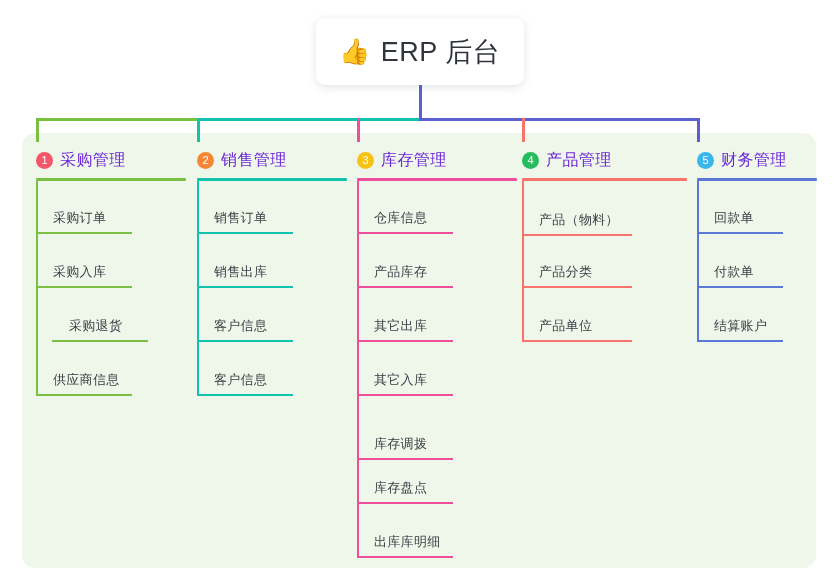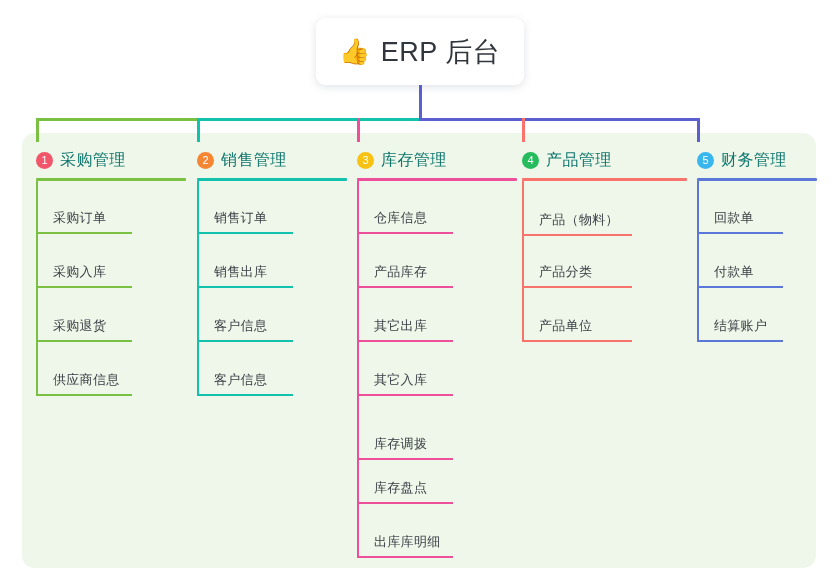--- a/index.html
+++ b/index.html
@@ -84,21 +84,21 @@
     border-radius: 50%;
     color: #ffffff;
     font-size: 11px;
     line-height: 17px;
     text-align: center;
     font-weight: normal;
     flex: 0 0 auto;
   }
   .col-title {
     font-size: 16px;
-    color: #0f766e;
+    color: #6d28d9;
     letter-spacing: 0.4px;
   }
   .col-rule {
     height: 3px;
     margin-top: 6px;
     border-radius: 1px;
   }
 
   
   .spine {
@@ -201,21 +201,21 @@
 
 <div class="spine" style="position: absolute; left: 36px; top: 181px; height: 215px; background: rgb(122, 193, 67); z-index: 3;"></div>
     <div class="item" style="position: absolute; left: 36px; top: 209px; z-index: 5;">
       <div class="item-label">采购订单</div>
       <div class="item-rule" style="background: rgb(122, 193, 67); width: 96px;"></div>
     </div>
     <div class="item" style="position: absolute; left: 36px; top: 263px; z-index: 5;">
       <div class="item-label">采购入库</div>
       <div class="item-rule" style="background: rgb(122, 193, 67); width: 96px;"></div>
     </div>
-    <div class="item" style="position: absolute; left: 36px; top: 317px; z-index: 5;">
+    <div class="item" style="position: absolute; left: 36px; top: 317px; z-index: 5; padding-left: 16px;">
       <div class="item-label">采购退货</div>
       <div class="item-rule" style="background: rgb(122, 193, 67); width: 96px;"></div>
     </div>
     <div class="item" style="position: absolute; left: 36px; top: 371px; z-index: 5;">
       <div class="item-label">供应商信息</div>
       <div class="item-rule" style="background: rgb(122, 193, 67); width: 96px;"></div>
     </div>
     <div class="spine" style="position: absolute; left: 197px; top: 181px; height: 215px; background: rgb(19, 194, 172); z-index: 3;"></div>
     <div class="item" style="position: absolute; left: 197px; top: 209px; z-index: 5;">
       <div class="item-label">销售订单</div>

